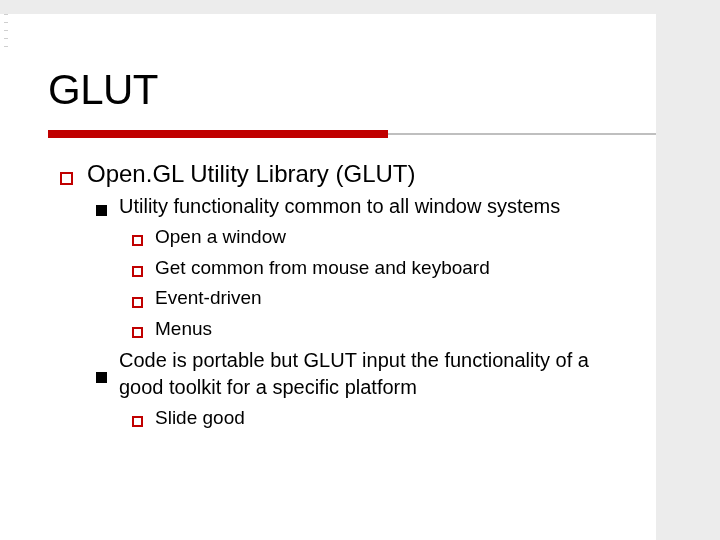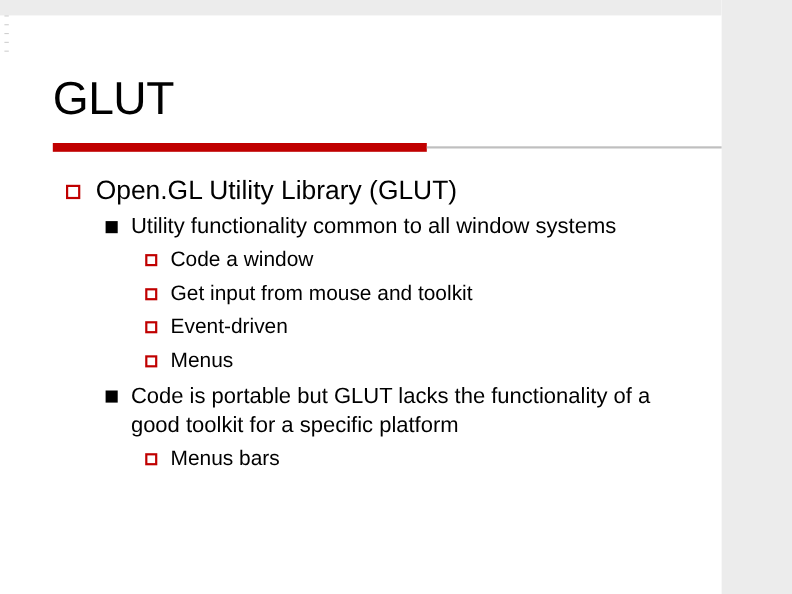--- a/index.html
+++ b/index.html
@@ -67,21 +67,21 @@
     position: absolute;
     left: 60px;
     top: 158px;
     right: 40px;
     font-size: 24px;
     color: #000;
     line-height: 1.3;
   }
   .row {
     display: flex;
-    align-items: flex-start;
+    align-items: center;
     margin-bottom: 4px;
   }
   .sq-open {
     flex: 0 0 auto;
     width: 13px;
     height: 13px;
     border: 2px solid #c00000;
     background: #fff;
     box-sizing: border-box;
     margin-top: 10px;
@@ -145,43 +145,43 @@
 
     <div class="level2">
       <div class="row">
         <span class="sq-solid"></span>
         <span class="txt">Utility functionality common to all window systems</span>
       </div>
 
       <div class="level3">
         <div class="row">
           <span class="sq-open-sm"></span>
-          <span class="txt">Code a window</span>
+          <span class="txt">Open a window</span>
         </div>
         <div class="row">
           <span class="sq-open-sm"></span>
-          <span class="txt">Get input from mouse and toolkit</span>
+          <span class="txt">Get common from mouse and keyboard</span>
         </div>
         <div class="row">
           <span class="sq-open-sm"></span>
           <span class="txt">Event-driven</span>
         </div>
         <div class="row">
           <span class="sq-open-sm"></span>
           <span class="txt">Menus</span>
         </div>
       </div>
 
       <div class="row">
         <span class="sq-solid"></span>
-        <span class="txt">Code is portable but GLUT lacks the functionality of a good toolkit for a specific platform</span>
+        <span class="txt">Code is portable but GLUT input the functionality of a good toolkit for a specific platform</span>
       </div>
 
       <div class="level3">
         <div class="row">
           <span class="sq-open-sm"></span>
-          <span class="txt">Menus bars</span>
+          <span class="txt">Slide good</span>
         </div>
       </div>
 
     </div>
   </div>
 </div>
 
 </body></html>

